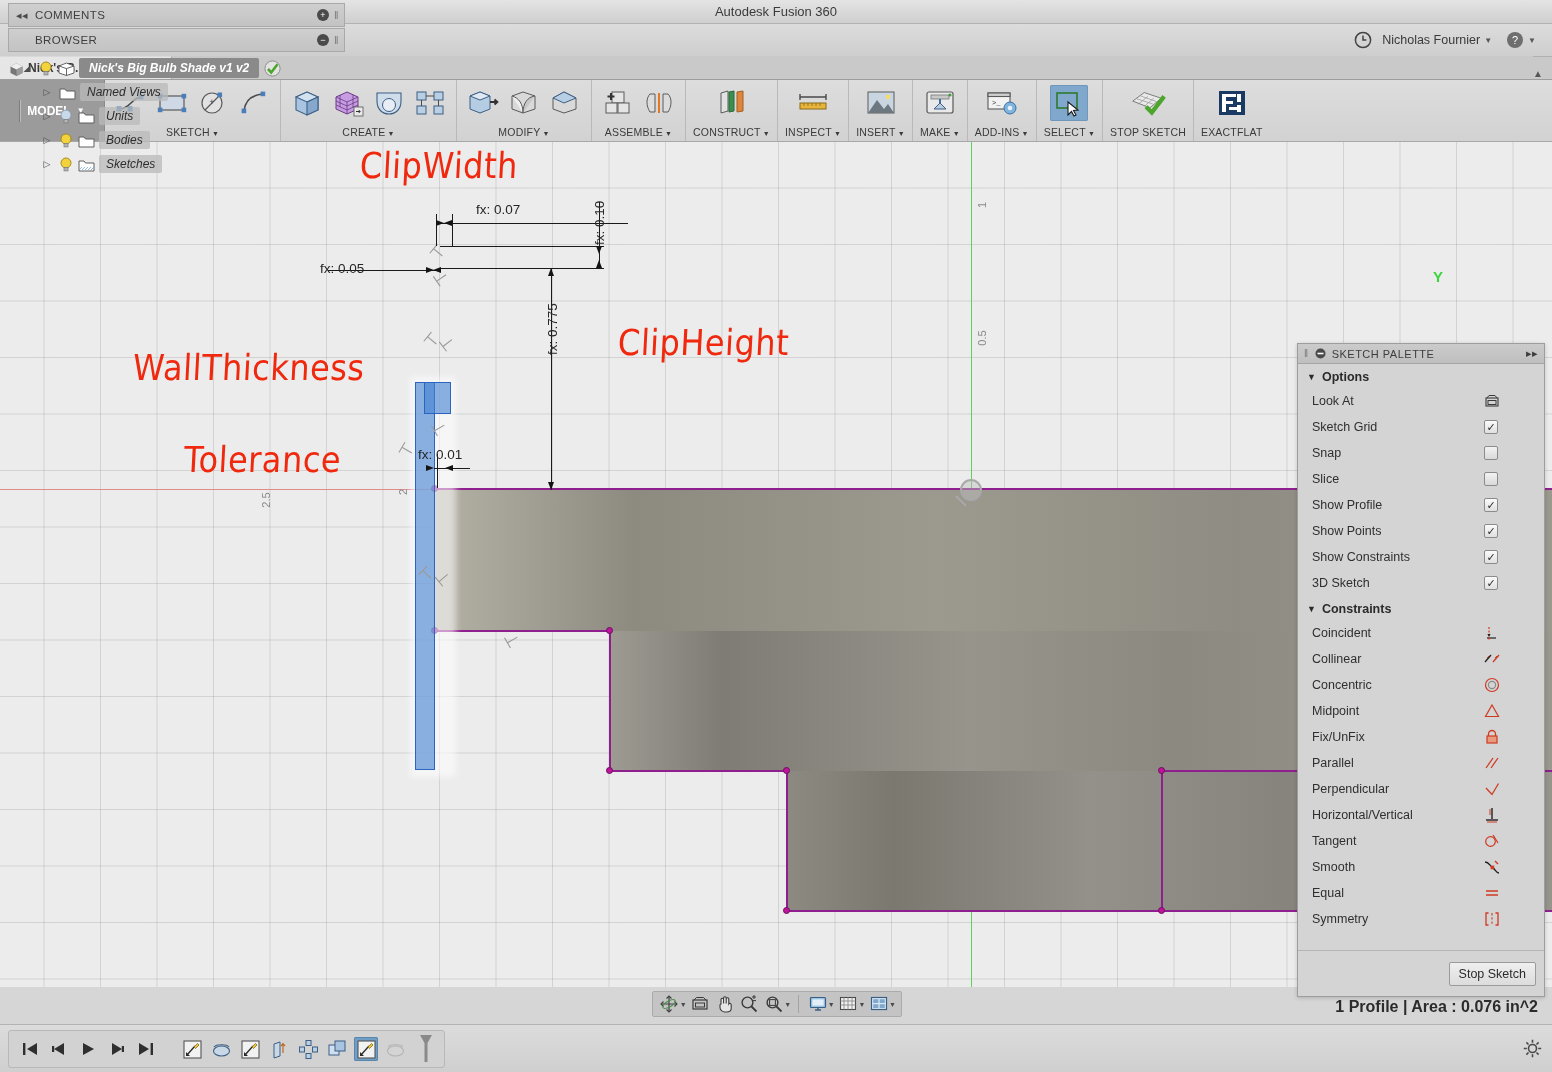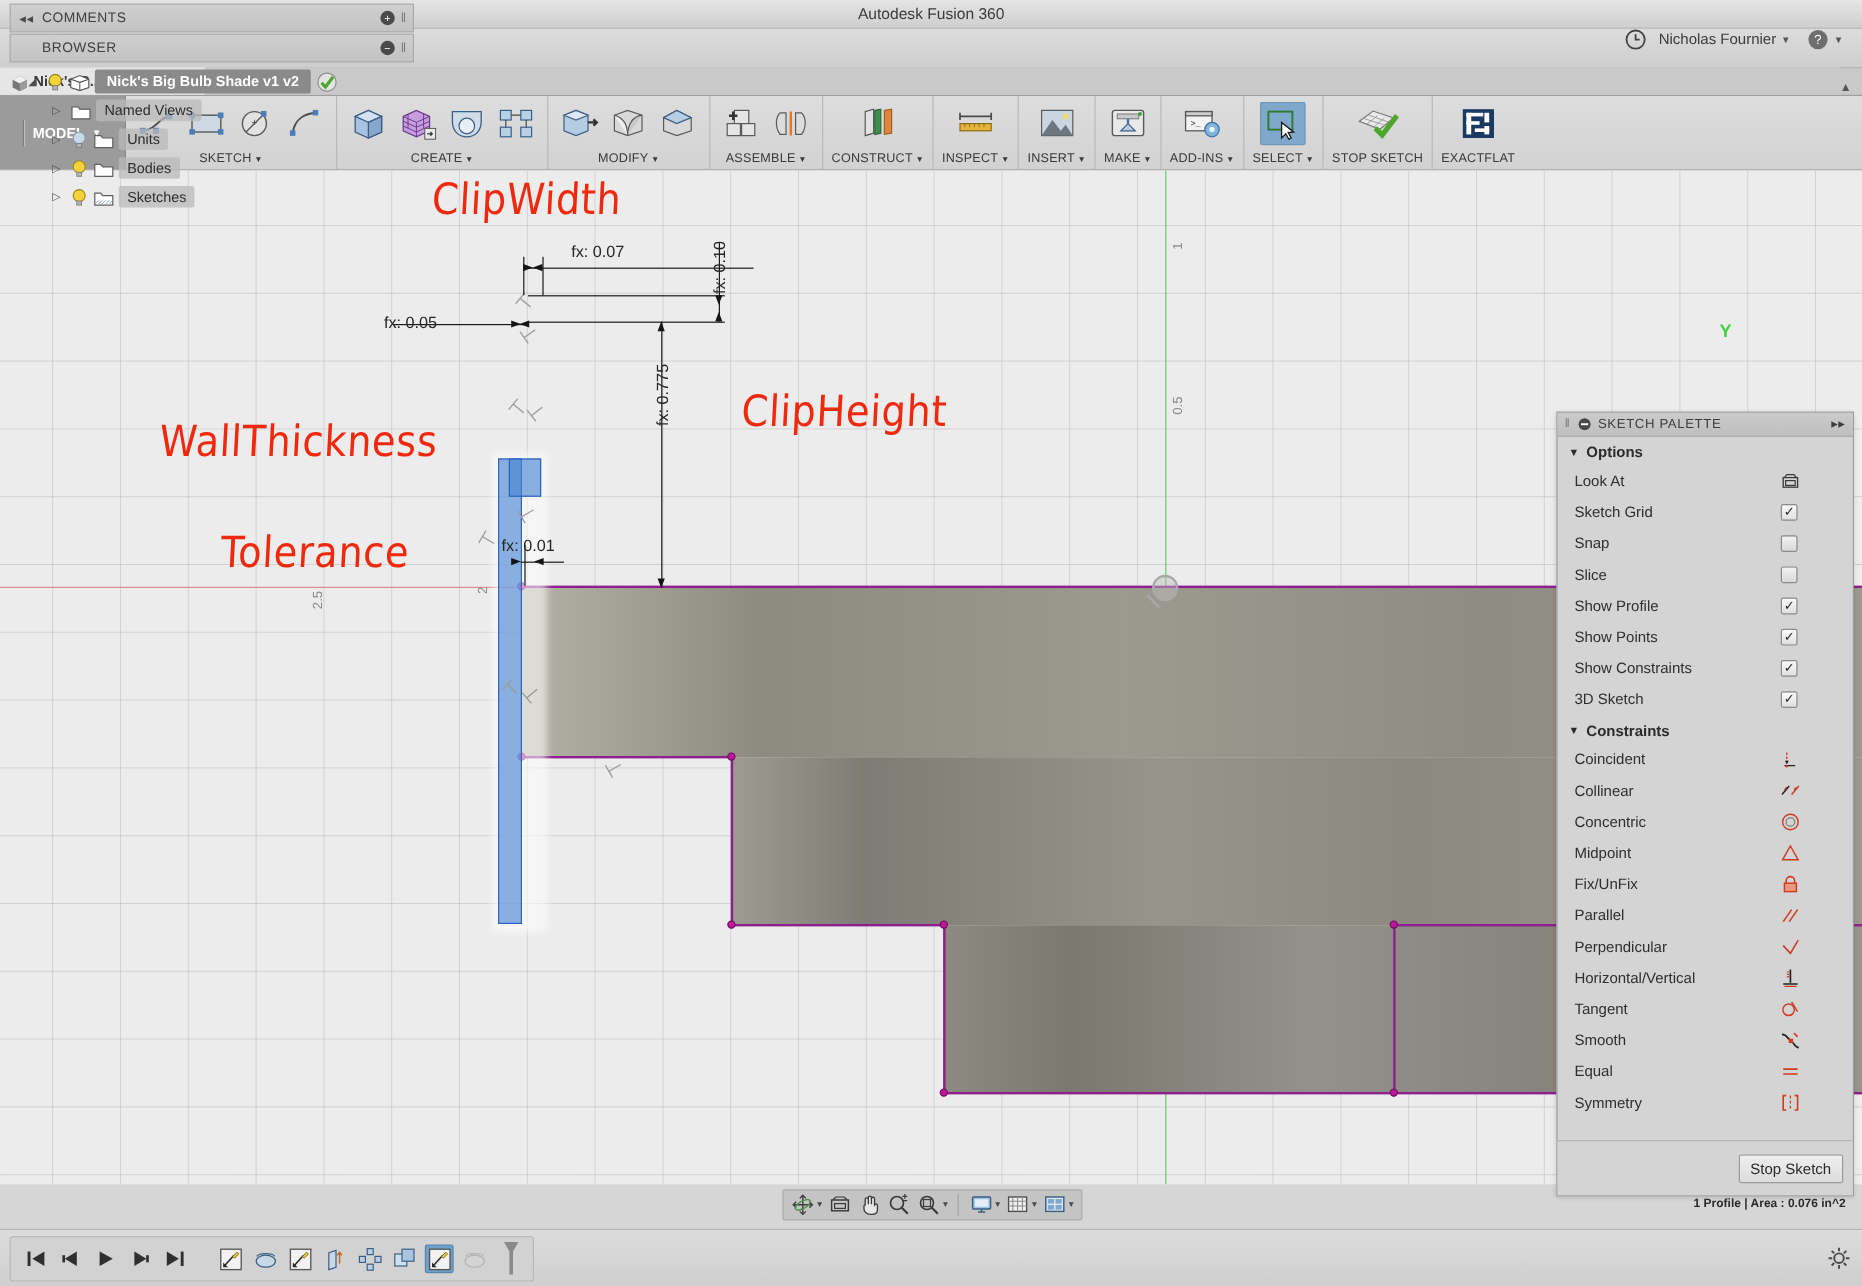--- a/index.html
+++ b/index.html
@@ -27,21 +27,21 @@
   .titlebar .title {
     position:absolute; left:0; right:0; text-align:center;
     font-size:13px; color:#3b3b3b;
   }
 
   
   .qat {
     position:absolute; left:0; top:24px; width:1552px; height:33px;
     background: linear-gradient(to bottom,#dcdcdc 0%,#cecece 100%);
     border-bottom:1px solid #b0b0b0;
-    display:flex; align-items:flex-start;
+    display:flex; align-items:center;
   }
   .qat-left { display:flex; align-items:center; gap:2px; padding-left:8px; }
   .qbtn {
     width:34px; height:28px; display:flex; align-items:center; justify-content:center;
     color:#4a4a4a;
   }
   .qbtn.small { width:26px; }
   .qcaret { font-size:8px; color:#555; margin-left:-6px; padding-right:4px;}
   .qat-right {
     margin-left:auto; display:flex; align-items:center; gap:10px; padding-right:12px;
@@ -195,21 +195,21 @@
   .ph-browser { top:28px; }
   .ph-icon-left { width:26px; text-align:center; font-size:11px; color:#4b4b4b;}
   .ph-right { margin-left:auto; display:flex; align-items:center; gap:5px; padding-right:5px; }
   .circbtn { width:12px; height:12px; border-radius:50%; background:#4a4a4a;
     color:#fff; font-size:9px; display:flex; align-items:center; justify-content:center; line-height:1; }
   .grip { font-size:11px; color:#7b7b7b; }
 
   .browser-tree { position:absolute; left:20px; top:56px; width:330px; }
   .tnode { display:flex; align-items:center; height:24px; gap:5px; font-size:12px; color:#2d2d2d; }
   .tnode .twist { width:14px; text-align:center; font-size:9px; color:#4e4e4e; }
-  .tnode .tlabel { padding:2px 7px; border-radius:2px; background:rgba(185,185,185,.75); }
+  .tnode .tlabel { padding:2px 7px; border-radius:2px; background:rgba(185,185,185,.75);font-style:italic; }
   .tnode.root .tlabel { background:#8a8a8a; color:#fff; font-weight:bold; padding:3px 10px; }
   .bulb { width:14px; height:15px; }
   .folder { width:16px; height:13px; }
   .greencheck { width:16px; height:16px; }
 
   
   .palette {
     position:absolute; left:1297px; top:343px; width:248px; height:654px;
     background:#d4d4d4; border:1px solid #9d9d9d;
     box-shadow:0 1px 4px rgba(0,0,0,.18);
@@ -268,21 +268,21 @@
     position:absolute; left:652px; top:991px; width:250px; height:26px;
     background:#c4c4c4; border:1px solid #ababab; border-radius:2px;
     display:flex; align-items:center; gap:2px; padding:0 5px;
   }
   .navbar .sep { width:1px; height:18px; background:#a4a4a4; margin:0 5px; }
   .nbtn { width:24px; height:22px; display:flex; align-items:center; justify-content:center; color:#3f3f3f; }
   .ncar { font-size:7px; color:#4a4a4a; margin-left:-3px; }
 
   .statusbar {
     position:absolute; left:0; top:996px; width:1552px; height:28px;
-    font-size:10px; color:#2b2b2b;
+    font-size:16px; color:#2b2b2b;
   }
   .status-right { position:absolute; right:14px; top:2px; font-weight:bold; }
 
   
   .timeline {
     position:absolute; left:0; top:1024px; width:1552px; height:48px;
     background:linear-gradient(to bottom,#dcdcdc,#cfcfcf);
     border-top:1px solid #b3b3b3;
   }
   .tl-inner {

